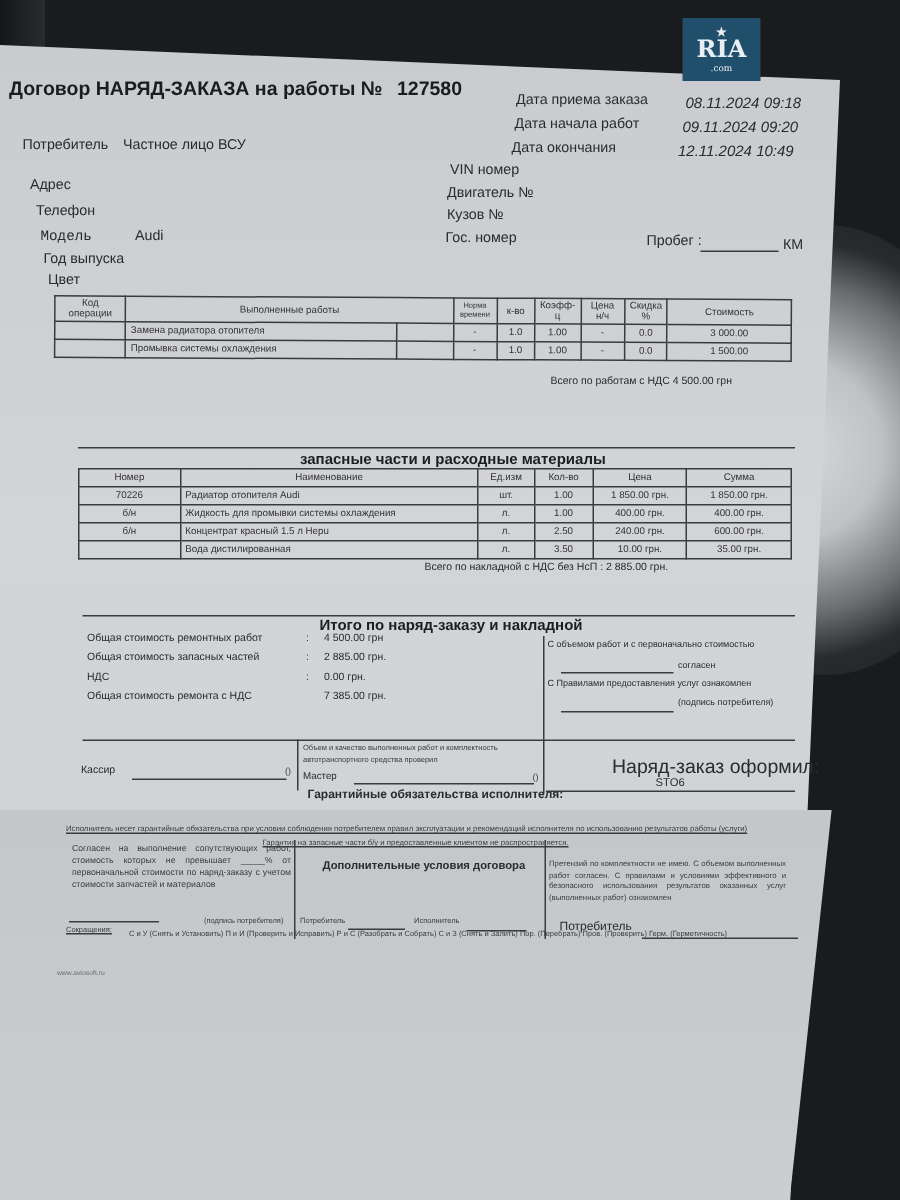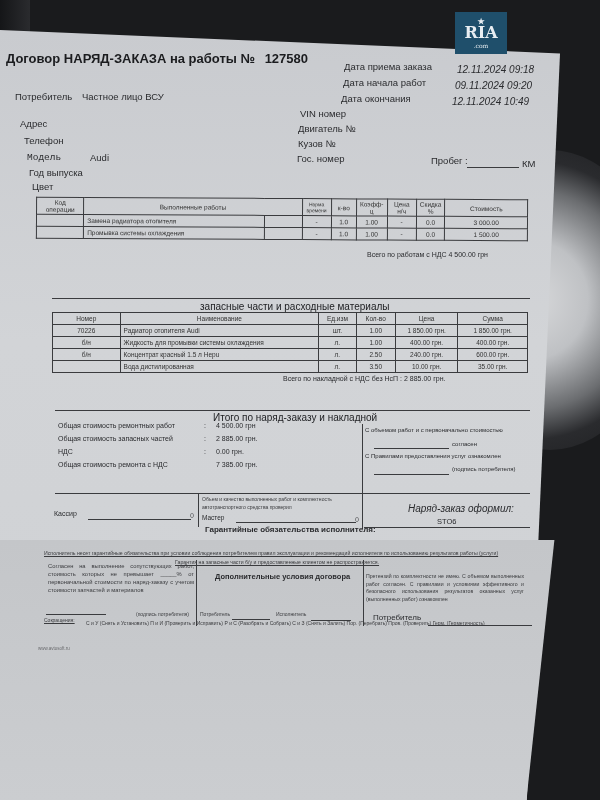--- a/index.html
+++ b/index.html
@@ -10,21 +10,21 @@
   .paper-fold{position:absolute;left:0;top:540px;width:560px;height:260px;background:linear-gradient(180deg,#c4c6c9,#cbcdd0);clip-path:polygon(0 0,99% 0,94% 100%,0 100%);}
   .t{position:absolute;white-space:nowrap;font-size:8px;color:#2a2b2e;}
   .title{font-size:13px;font-weight:bold;color:#1b1c1f;}
   .hdr{font-size:9.5px;}
   .val{font-size:10px;font-style:italic;}
   table{position:absolute;border-collapse:collapse;font-size:6.5px;color:#333;}
   table td,table th{border:1px solid #3a3b3e;padding:1px 3px;font-weight:normal;text-align:center;height:9px;}
   table td.l{text-align:left;}
   .hline{position:absolute;height:1px;background:#3a3b3e;}
   .vline{position:absolute;width:1px;background:#3a3b3e;}
-  .section-title{font-size:10px;font-weight:normal;color:#1c1d20;}
+  .section-title{font-size:10px;font-weight:bold;color:#1c1d20;}
   .small{font-size:6px;color:#3a3b3e;}
   .logo{position:absolute;left:455px;top:12px;width:132px;height:42px;display:flex;}
   .logo .auto{width:80px;height:42px;background:#d4644e;border-radius:4px 0 0 4px;color:#f6e4df;font-size:21px;display:flex;align-items:center;justify-content:center;}
   .logo .ria{width:52px;height:42px;background:#1f4f6b;color:#e8eef2;font-family:"DejaVu Serif",serif;font-weight:bold;font-size:16px;display:flex;flex-direction:column;align-items:center;justify-content:center;line-height:1;}
   .logo .ria .com{font-size:6px;font-weight:normal;margin-top:2px;}
 </style>
 </head>
 <body>
 
 <div class="bg-dark-left"></div>
@@ -41,21 +41,21 @@
 <div class="t hdr" style="left:15px;top:91px;">Потребитель</div>
 <div class="t hdr" style="left:82px;top:91px;text-align:right;">Частное лицо ВСУ</div>
 <div class="t hdr" style="left:20px;top:118px;">Адрес</div>
 <div class="t hdr" style="left:24px;top:135px;">Телефон</div>
 <div class="t hdr" style="left:27px;top:152px;font-family:Liberation Mono, monospace;">Модель</div>
 <div class="t hdr" style="left:90px;top:152px;">Audi</div>
 <div class="t hdr" style="left:29px;top:167px;">Год выпуска</div>
 <div class="t hdr" style="left:32px;top:181px;">Цвет</div>
 
 <div class="t hdr" style="left:344px;top:61px;">Дата приема заказа</div>
-<div class="t val" style="left:457px;top:64px;">12.11.2024  09:18</div>
+<div class="t val" style="left:457px;top:64px;">08.11.2024  09:18</div>
 <div class="t hdr" style="left:343px;top:77px;">Дата начала работ</div>
 <div class="t val" style="left:455px;top:80px;">09.11.2024  09:20</div>
 <div class="t hdr" style="left:341px;top:93px;">Дата окончания</div>
 <div class="t val" style="left:452px;top:96px;">12.11.2024  10:49</div>
 <div class="t hdr" style="left:300px;top:108px;">VIN номер</div>
 <div class="t hdr" style="left:298px;top:123px;">Двигатель №</div>
 <div class="t hdr" style="left:298px;top:138px;">Кузов №</div>
 <div class="t hdr" style="left:297px;top:153px;">Гос. номер</div>
 <div class="t hdr" style="left:431px;top:155px;">Пробег :</div>
 <div class="hline" style="left:467px;top:167px;width:52px;"></div>
@@ -171,21 +171,21 @@
 
 <div class="hline" style="left:55px;top:493px;width:475px;"></div>
 <div class="vline" style="left:198px;top:493px;height:34px;"></div>
 <div class="t" style="left:54px;top:510px;font-size:7px;">Кассир</div>
 <div class="hline" style="left:88px;top:519px;width:103px;"></div>
 <div class="t small" style="left:190px;top:512px;">()</div>
 <div class="t small" style="left:202px;top:495px;width:160px;white-space:normal;line-height:8px;font-size:5px;">Объем и качество выполненных работ и комплектность автотранспортного средства проверил</div>
 <div class="t" style="left:202px;top:514px;font-size:6.5px;">Мастер</div>
 <div class="hline" style="left:236px;top:522px;width:120px;"></div>
 <div class="t small" style="left:355px;top:516px;">()</div>
-<div class="t" style="left:408px;top:503px;font-size:10px;font-style:italic;">Наряд-заказ оформил:</div>
+<div class="t" style="left:408px;top:503px;font-size:13px;">Наряд-заказ оформил:</div>
 <div class="t" style="left:437px;top:517px;font-size:7.5px;">STO6</div>
 <div class="hline" style="left:364px;top:527px;width:166px;"></div>
 
 <div class="t" style="left:205px;top:525px;font-size:8px;font-weight:bold;">Гарантийные обязательства исполнителя:</div>
 <div class="t small" style="left:44px;top:550px;font-size:5.2px;text-decoration:underline;">Исполнитель несет гарантийные обязательства при условии соблюдения потребителем правил эксплуатации и рекомендаций исполнителя по использованию результатов работы (услуги)</div>
 <div class="t small" style="left:175px;top:559px;font-size:5.2px;text-decoration:underline;">Гарантия на запасные части б/у и предоставленные клиентом не распространяется.</div>
 <div class="t" style="left:48px;top:562px;width:146px;white-space:normal;font-size:5.8px;line-height:8px;text-align:justify;color:#3a3b3e;">Согласен на выполнение сопутствующих работ, стоимость которых не превышает _____% от первоначальной стоимости по наряд-заказу с учетом стоимости запчастей и материалов</div>
 <div class="vline" style="left:196px;top:560px;height:66px;"></div>
 <div class="t" style="left:215px;top:572px;font-size:7.5px;font-weight:bold;">Дополнительные условия договора</div>
 <div class="vline" style="left:363px;top:560px;height:66px;"></div>

